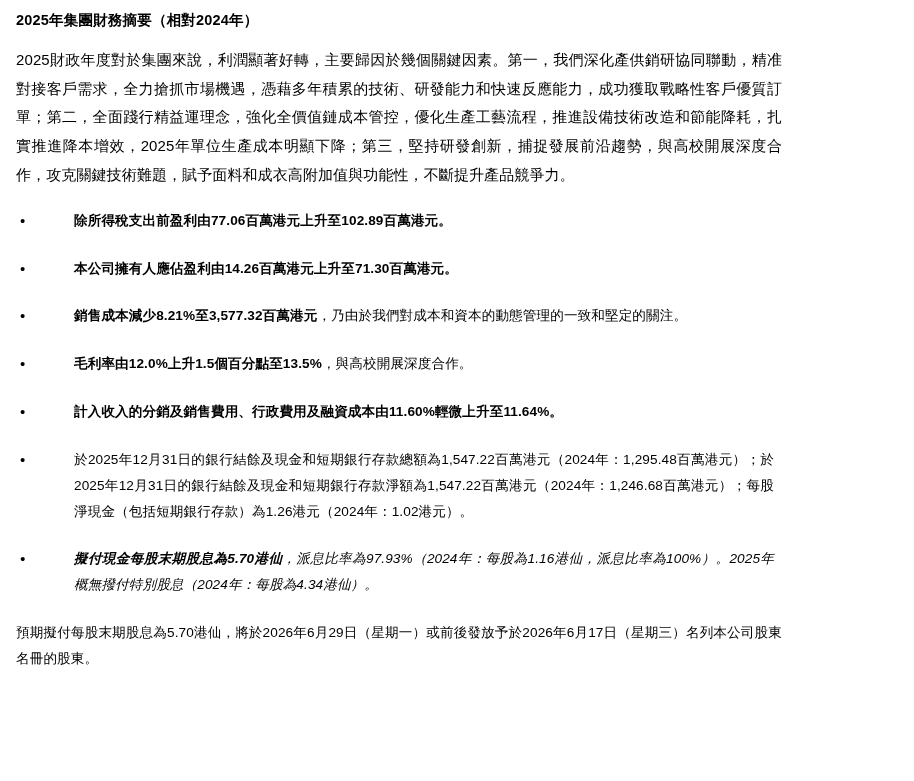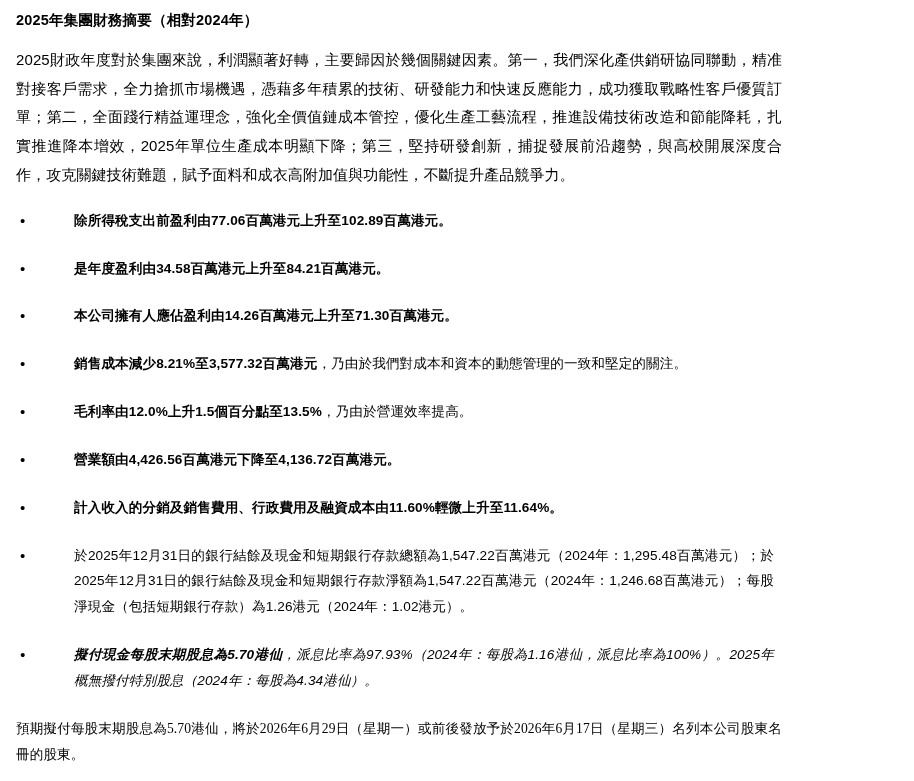--- a/index.html
+++ b/index.html
@@ -61,50 +61,43 @@
   }
   li.tight { margin-bottom: 21px; font-style: italic; }
   li .b { font-weight: bold; }
   .closing {
     font-size: 13.6px;
     line-height: 1.92;
     text-align: justify;
     text-justify: inter-ideograph;
     margin: 4px 0 8px 0;
     letter-spacing: 0.1px;
-    font-family: Liberation Serif, serif;
   }
 </style>
 </head>
 <body>
 
 <div class="page">
 
   <h1 class="doc-title">2025年集團財務摘要（相對2024年）</h1>
 
   <p class="intro">2025財政年度對於集團來說，利潤顯著好轉，主要歸因於幾個關鍵因素。第一，我們深化產供銷研協同聯動，精准對接客戶需求，全力搶抓市場機遇，憑藉多年積累的技術、研發能力和快速反應能力，成功獲取戰略性客戶優質訂單；第二，全面踐行精益運理念，強化全價值鏈成本管控，優化生產工藝流程，推進設備技術改造和節能降耗，扎實推進降本增效，2025年單位生產成本明顯下降；第三，堅持研發創新，捕捉發展前沿趨勢，與高校開展深度合作，攻克關鍵技術難題，賦予面料和成衣高附加值與功能性，不斷提升產品競爭力。</p>
 
   <ul class="bullets">
     <li>
       <span class="b">除所得稅支出前盈利由77.06百萬港元上升至102.89百萬港元。</span><span></span>
     </li>
     <li>
-      <span class="b">是年度盈利由34.58百萬港元上升至84.21百萬港元。</span><span></span>
-    </li>
-    <li>
       <span class="b">本公司擁有人應佔盈利由14.26百萬港元上升至71.30百萬港元。</span><span></span>
     </li>
     <li>
       <span class="b">銷售成本減少8.21%至3,577.32百萬港元</span><span>，乃由於我們對成本和資本的動態管理的一致和堅定的關注。</span>
     </li>
     <li>
-      <span class="b">毛利率由12.0%上升1.5個百分點至13.5%</span><span>，乃由於營運效率提高。</span>
-    </li>
-    <li>
-      <span class="b">營業額由4,426.56百萬港元下降至4,136.72百萬港元。</span><span></span>
+      <span class="b">毛利率由12.0%上升1.5個百分點至13.5%</span><span>，與高校開展深度合作。</span>
     </li>
     <li>
       <span class="b">計入收入的分銷及銷售費用、行政費用及融資成本由11.60%輕微上升至11.64%。</span><span></span>
     </li>
     <li>
       <span class="b"></span><span>於2025年12月31日的銀行結餘及現金和短期銀行存款總額為1,547.22百萬港元（2024年：1,295.48百萬港元）；於2025年12月31日的銀行結餘及現金和短期銀行存款淨額為1,547.22百萬港元（2024年：1,246.68百萬港元）；每股淨現金（包括短期銀行存款）為1.26港元（2024年：1.02港元）。</span>
     </li>
     <li class="tight">
       <span class="b">擬付現金每股末期股息為5.70港仙</span><span>，派息比率為97.93%（2024年：每股為1.16港仙，派息比率為100%）。2025年概無撥付特別股息（2024年：每股為4.34港仙）。</span>
     </li>

